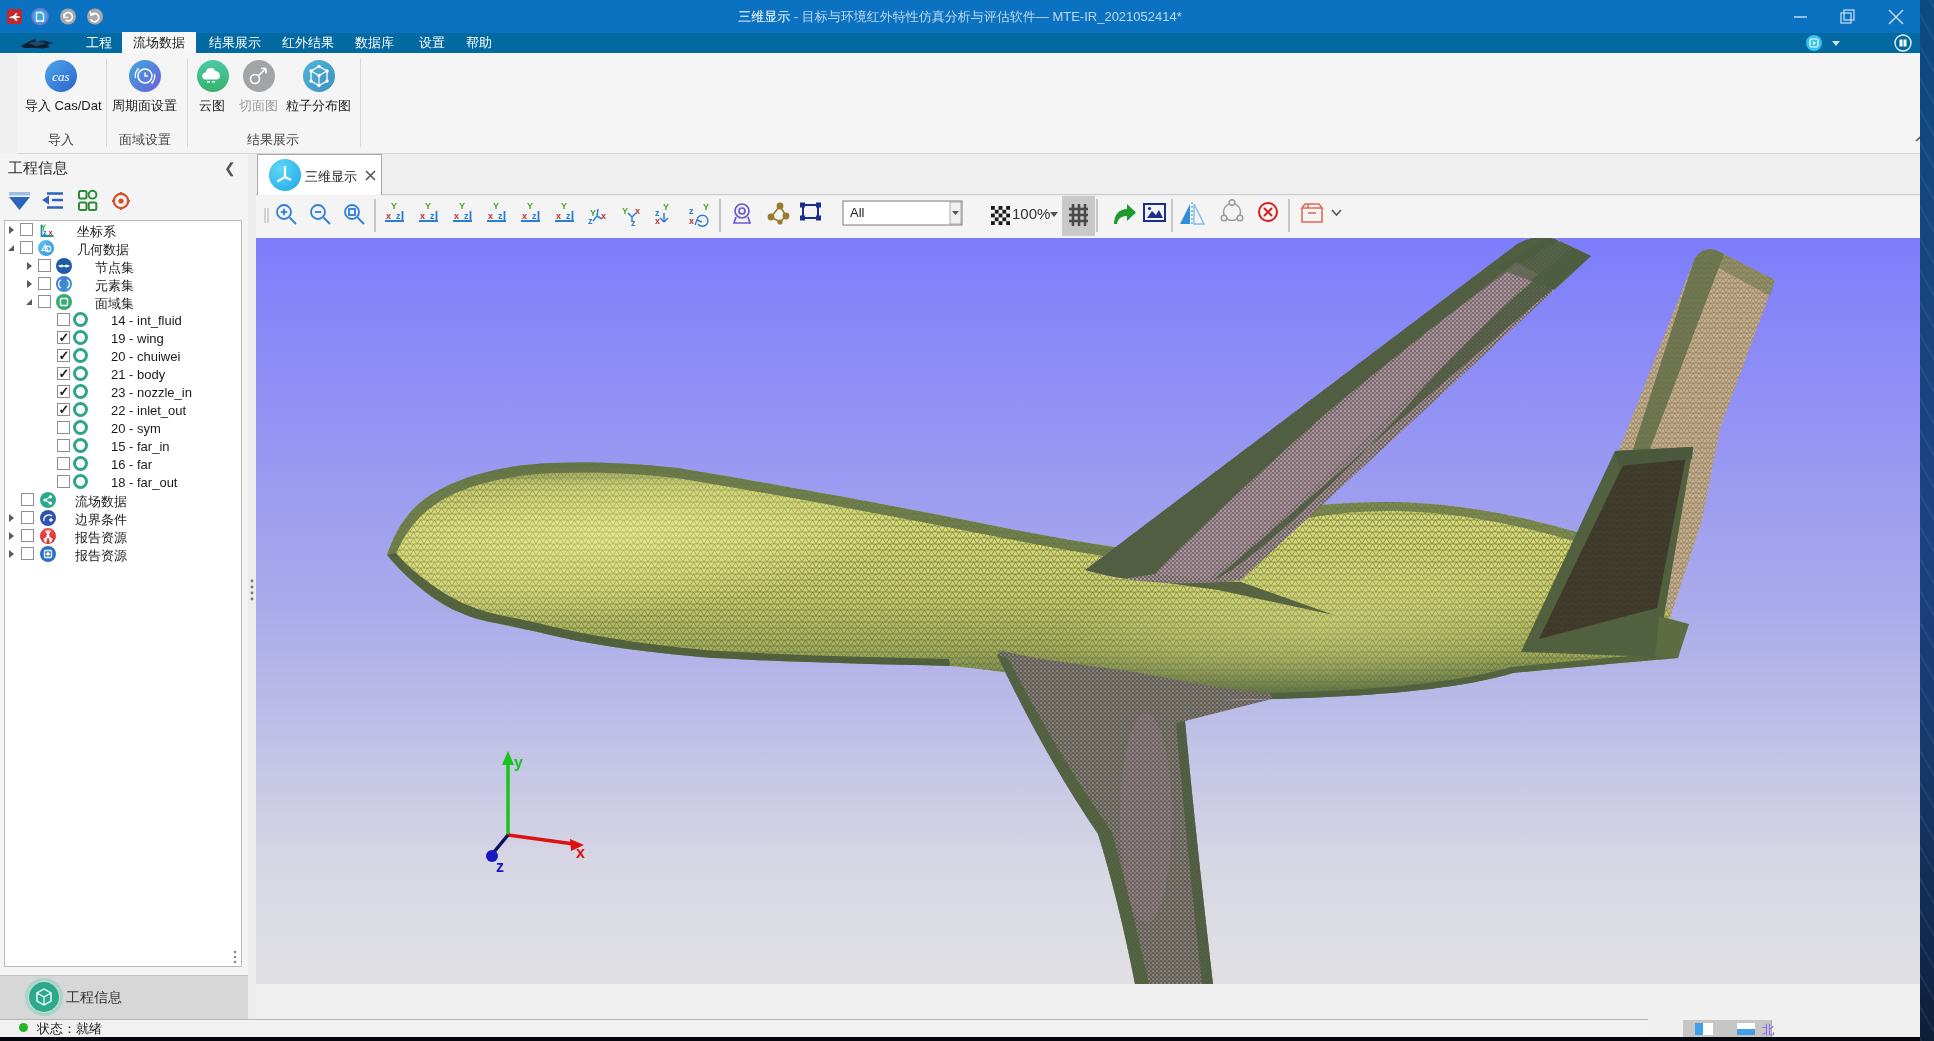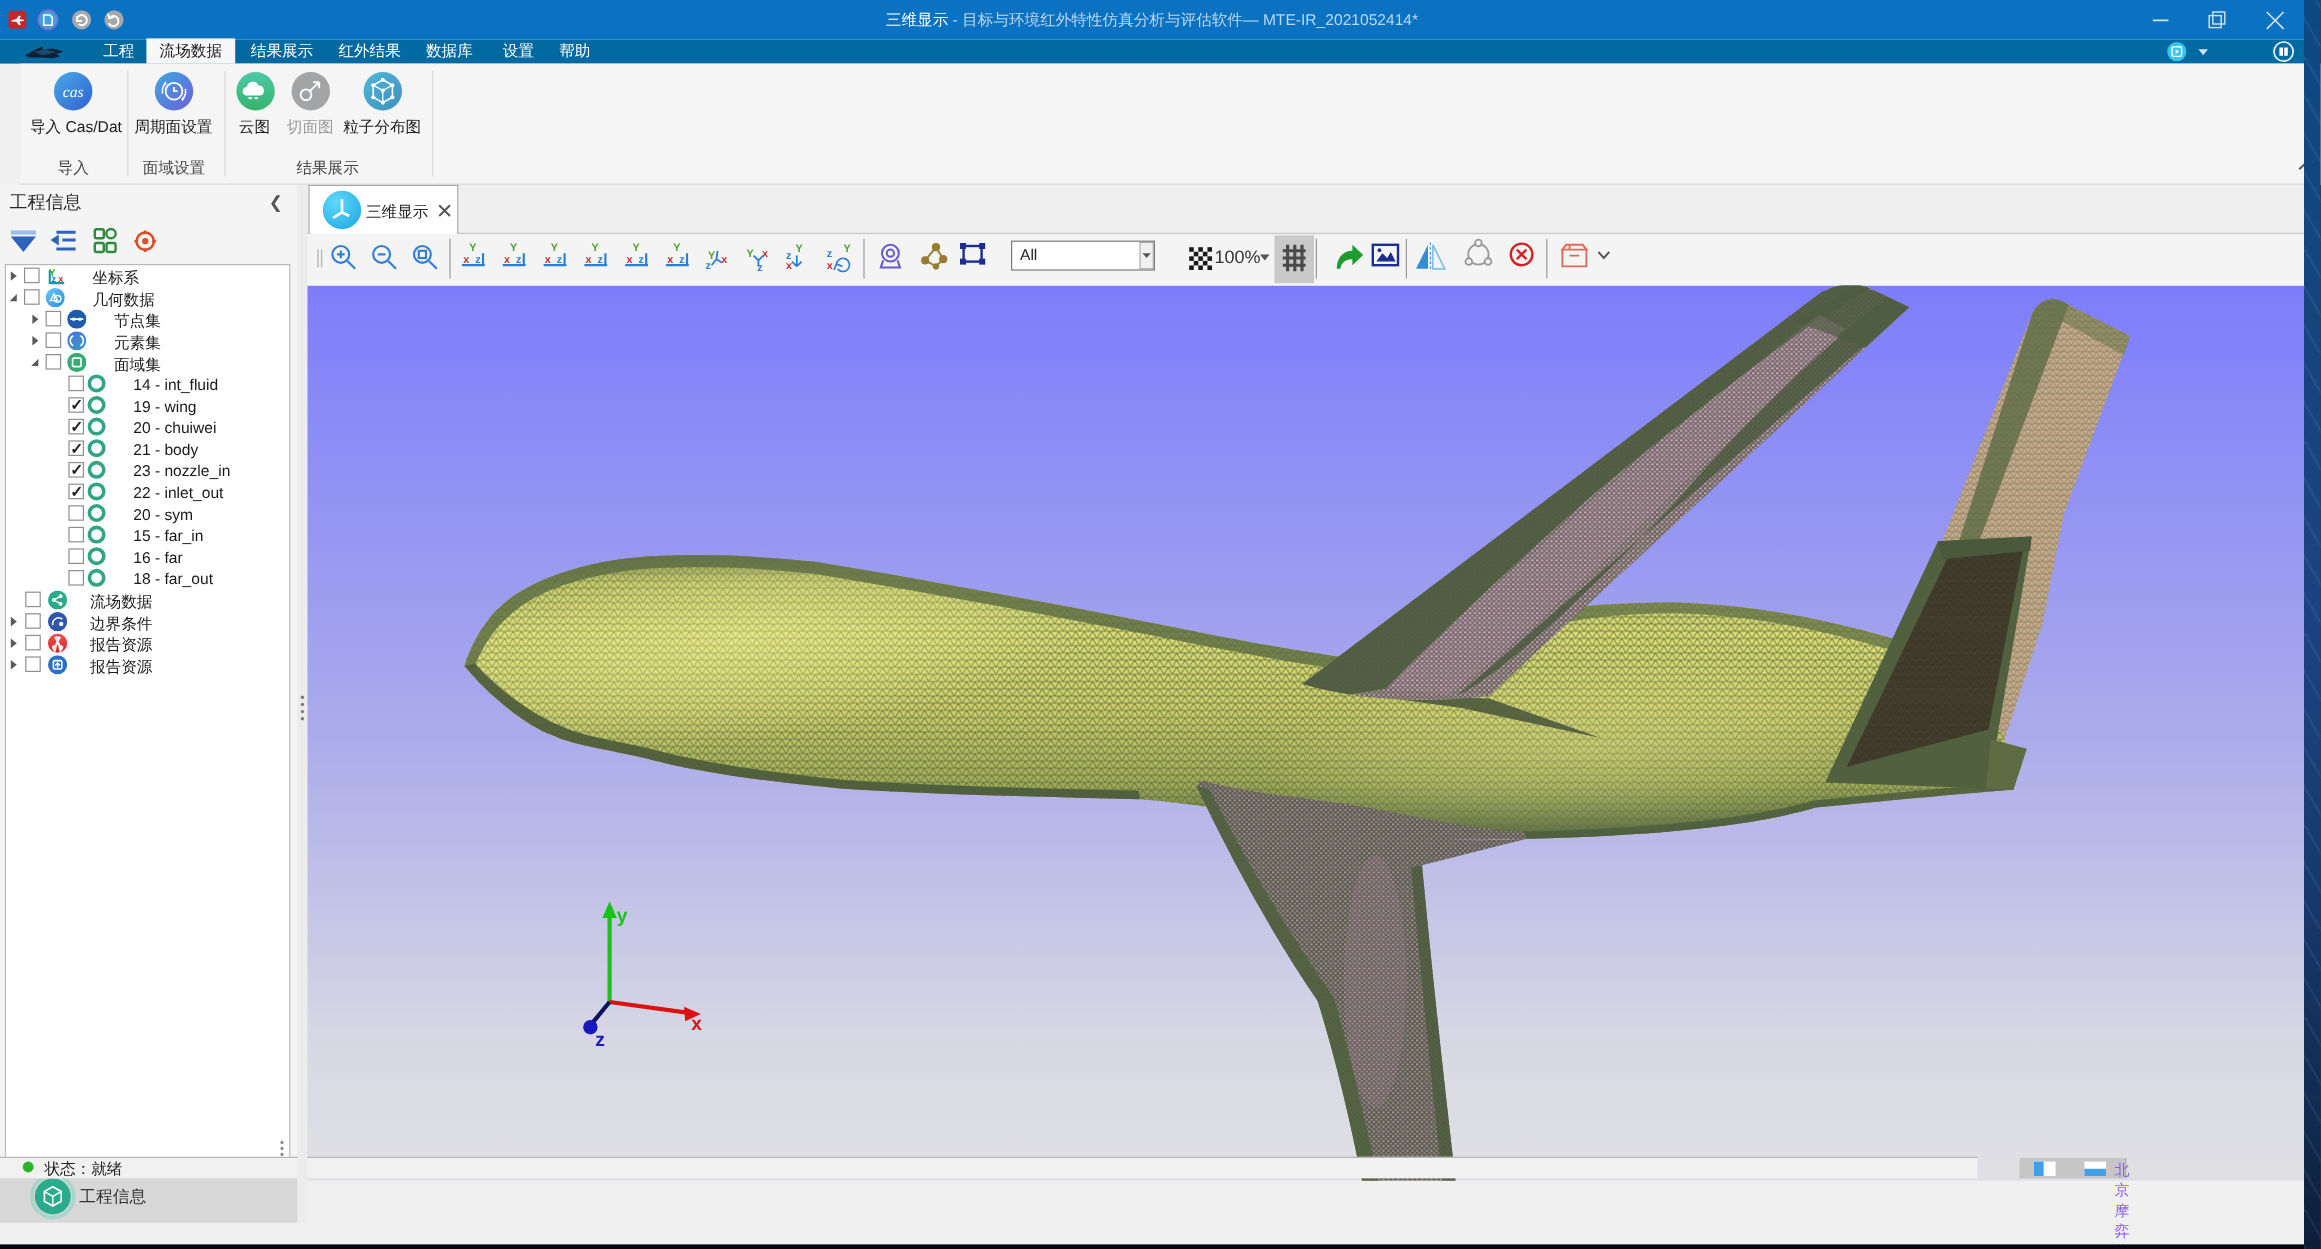--- a/index.html
+++ b/index.html
@@ -33,21 +33,21 @@
 
 #lp-footer { position:absolute; left:0; top:975px; width:248px; height:44px; background:#d7d7d7; border-top:1px solid #c0c0c0; }
 
 #tabbar { position:absolute; left:256px; top:154px; width:1664px; height:41px; background:#efeff0; border-bottom:1px solid #c9c9c9; }
 #tab1 { position:absolute; left:1px; top:0px; width:125px; height:41px; background:#ffffff; border:1px solid #a8a8a8; border-bottom:none; }
 #viewbar { position:absolute; left:256px; top:196px; width:1664px; height:42px; background:#f4f4f5; }
 #viewport { position:absolute; left:256px; top:238px; width:1664px; height:746px; }
 #msgbar { position:absolute; left:256px; top:984px; width:1664px; height:35px; background:#f0f0f0; border-top:1px solid #c2c2c2; }
 #msgbar span { position:absolute; left:8px; top:9px; font-size:14px; color:#333; }
 
-#statusbar { position:absolute; left:0; top:964px; width:1648px; height:18px; background:#f0f1f0; border-top:1px solid #b5b5b5; }
+#statusbar { position:absolute; left:0; top:1019px; width:1648px; height:18px; background:#f0f1f0; border-top:1px solid #b5b5b5; }
 </style>
 </head>
 <body>
 <div id="win">
   <div id="titlebar">
     <svg width="120" height="33" style="position:absolute;left:0;top:0">
       <rect x="7" y="9" width="15" height="15" rx="3" fill="#c1272d"></rect>
       <path d="M9.5 17 L13.5 15.8 L16 13 L17.4 13.6 L16 16 L20 16.4 L20 17.6 L16 18 L17.4 20.4 L16 21 L13.5 18.2 L9.5 18 Z" fill="#ffffff"></path>
       <circle cx="40" cy="16.5" r="8" fill="#3ea2e5"></circle>
       <circle cx="40" cy="16.5" r="8" fill="none" stroke="#7b6fd0" stroke-width="1.5"></circle>

